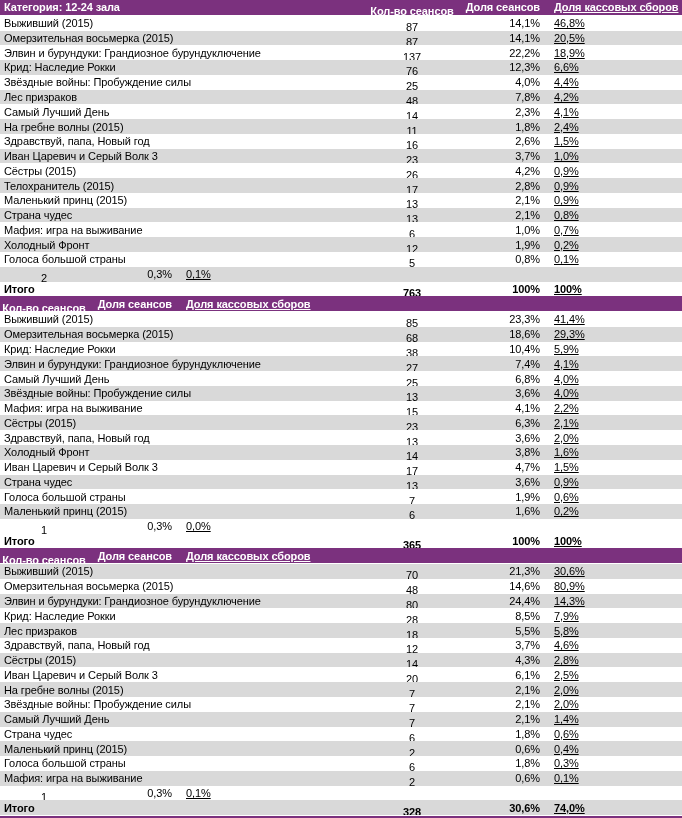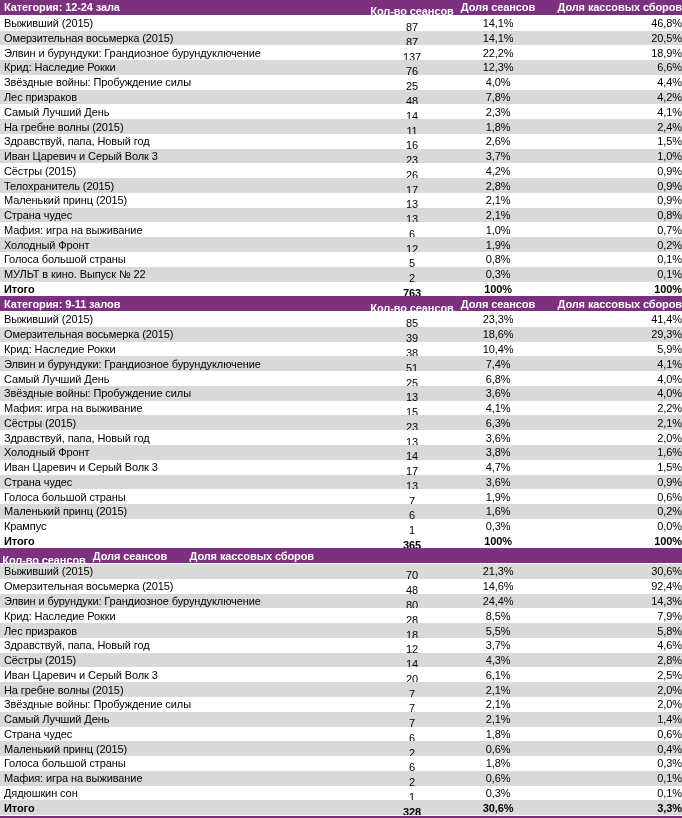--- a/index.html
+++ b/index.html
@@ -17,22 +17,22 @@
     background:#fff;overflow:hidden;
     letter-spacing:-0.1px;
   }
   .srow{flex:1 1 0;min-height:0;display:flex;align-items:center;}
   .srow.header{background:var(--header-bg);color:var(--header-text);font-weight:bold;border-bottom:1px solid #fff;box-sizing:border-box;}
   .srow.total{font-weight:bold;}
   .w{background:#FFFFFF;}
   .g{background:var(--alt-bg);}
   .cell-title{flex:1 1 auto;padding-left:4px;white-space:nowrap;overflow:hidden;}
   .cell-num{width:88px;flex:0 0 88px;text-align:center;margin-top:8px;}
-  .cell-share{width:84px;flex:0 0 84px;text-align:center;}
-  .cell-box{width:142px;flex:0 0 142px;box-sizing:border-box;padding-left:14px;text-align:right;}
+  .cell-share{width:84px;flex:0 0 84px;text-align:right;}
+  .cell-box{width:142px;flex:0 0 142px;box-sizing:border-box;padding-left:14px;text-align:left;text-decoration:underline;}
   .bottom-strip{flex:0 0 3px;background:var(--header-bg);border-top:1px solid #fff;box-sizing:border-box;}
 </style>
 </head>
 <body>
 
 <div id="report">
     <div class="srow header">
       <div class="cell-title">Категория: 12-24 зала</div>
       <div class="cell-num">Кол-во сеансов</div>
       <div class="cell-share">Доля сеансов</div>
@@ -134,58 +134,56 @@
       <div class="cell-share">1,9%</div>
       <div class="cell-box">0,2%</div>
     </div>
     <div class="srow w">
       <div class="cell-title">Голоса большой страны</div>
       <div class="cell-num">5</div>
       <div class="cell-share">0,8%</div>
       <div class="cell-box">0,1%</div>
     </div>
     <div class="srow g">
-      <div class="cell-title">МУЛЬТ в кино. Выпуск № 22</div>
       <div class="cell-num">2</div>
       <div class="cell-share">0,3%</div>
       <div class="cell-box">0,1%</div>
     </div>
     <div class="srow total w">
       <div class="cell-title">Итого</div>
       <div class="cell-num">763</div>
       <div class="cell-share">100%</div>
       <div class="cell-box">100%</div>
     </div>
     <div class="srow header">
-      <div class="cell-title">Категория: 9-11 залов</div>
       <div class="cell-num">Кол-во сеансов</div>
       <div class="cell-share">Доля сеансов</div>
       <div class="cell-box">Доля кассовых сборов</div>
     </div>
     <div class="srow w">
       <div class="cell-title">Выживший (2015)</div>
       <div class="cell-num">85</div>
       <div class="cell-share">23,3%</div>
       <div class="cell-box">41,4%</div>
     </div>
     <div class="srow g">
       <div class="cell-title">Омерзительная восьмерка (2015)</div>
-      <div class="cell-num">39</div>
+      <div class="cell-num">68</div>
       <div class="cell-share">18,6%</div>
       <div class="cell-box">29,3%</div>
     </div>
     <div class="srow w">
       <div class="cell-title">Крид: Наследие Рокки</div>
       <div class="cell-num">38</div>
       <div class="cell-share">10,4%</div>
       <div class="cell-box">5,9%</div>
     </div>
     <div class="srow g">
       <div class="cell-title">Элвин и бурундуки: Грандиозное бурундуключение</div>
-      <div class="cell-num">51</div>
+      <div class="cell-num">27</div>
       <div class="cell-share">7,4%</div>
       <div class="cell-box">4,1%</div>
     </div>
     <div class="srow w">
       <div class="cell-title">Самый Лучший День</div>
       <div class="cell-num">25</div>
       <div class="cell-share">6,8%</div>
       <div class="cell-box">4,0%</div>
     </div>
     <div class="srow g">
@@ -236,21 +234,20 @@
       <div class="cell-share">1,9%</div>
       <div class="cell-box">0,6%</div>
     </div>
     <div class="srow g">
       <div class="cell-title">Маленький принц (2015)</div>
       <div class="cell-num">6</div>
       <div class="cell-share">1,6%</div>
       <div class="cell-box">0,2%</div>
     </div>
     <div class="srow w">
-      <div class="cell-title">Крампус</div>
       <div class="cell-num">1</div>
       <div class="cell-share">0,3%</div>
       <div class="cell-box">0,0%</div>
     </div>
     <div class="srow total w">
       <div class="cell-title">Итого</div>
       <div class="cell-num">365</div>
       <div class="cell-share">100%</div>
       <div class="cell-box">100%</div>
     </div>
@@ -262,21 +259,21 @@
     <div class="srow g">
       <div class="cell-title">Выживший (2015)</div>
       <div class="cell-num">70</div>
       <div class="cell-share">21,3%</div>
       <div class="cell-box">30,6%</div>
     </div>
     <div class="srow w">
       <div class="cell-title">Омерзительная восьмерка (2015)</div>
       <div class="cell-num">48</div>
       <div class="cell-share">14,6%</div>
-      <div class="cell-box">92,4%</div>
+      <div class="cell-box">80,9%</div>
     </div>
     <div class="srow g">
       <div class="cell-title">Элвин и бурундуки: Грандиозное бурундуключение</div>
       <div class="cell-num">80</div>
       <div class="cell-share">24,4%</div>
       <div class="cell-box">14,3%</div>
     </div>
     <div class="srow w">
       <div class="cell-title">Крид: Наследие Рокки</div>
       <div class="cell-num">28</div>
@@ -343,25 +340,24 @@
       <div class="cell-share">1,8%</div>
       <div class="cell-box">0,3%</div>
     </div>
     <div class="srow g">
       <div class="cell-title">Мафия: игра на выживание</div>
       <div class="cell-num">2</div>
       <div class="cell-share">0,6%</div>
       <div class="cell-box">0,1%</div>
     </div>
     <div class="srow w">
-      <div class="cell-title">Дядюшкин сон</div>
       <div class="cell-num">1</div>
       <div class="cell-share">0,3%</div>
       <div class="cell-box">0,1%</div>
     </div>
     <div class="srow total g">
       <div class="cell-title">Итого</div>
       <div class="cell-num">328</div>
       <div class="cell-share">30,6%</div>
-      <div class="cell-box">3,3%</div>
+      <div class="cell-box">74,0%</div>
     </div>
     <div class="bottom-strip"></div>
   </div>
 
 </body></html>

